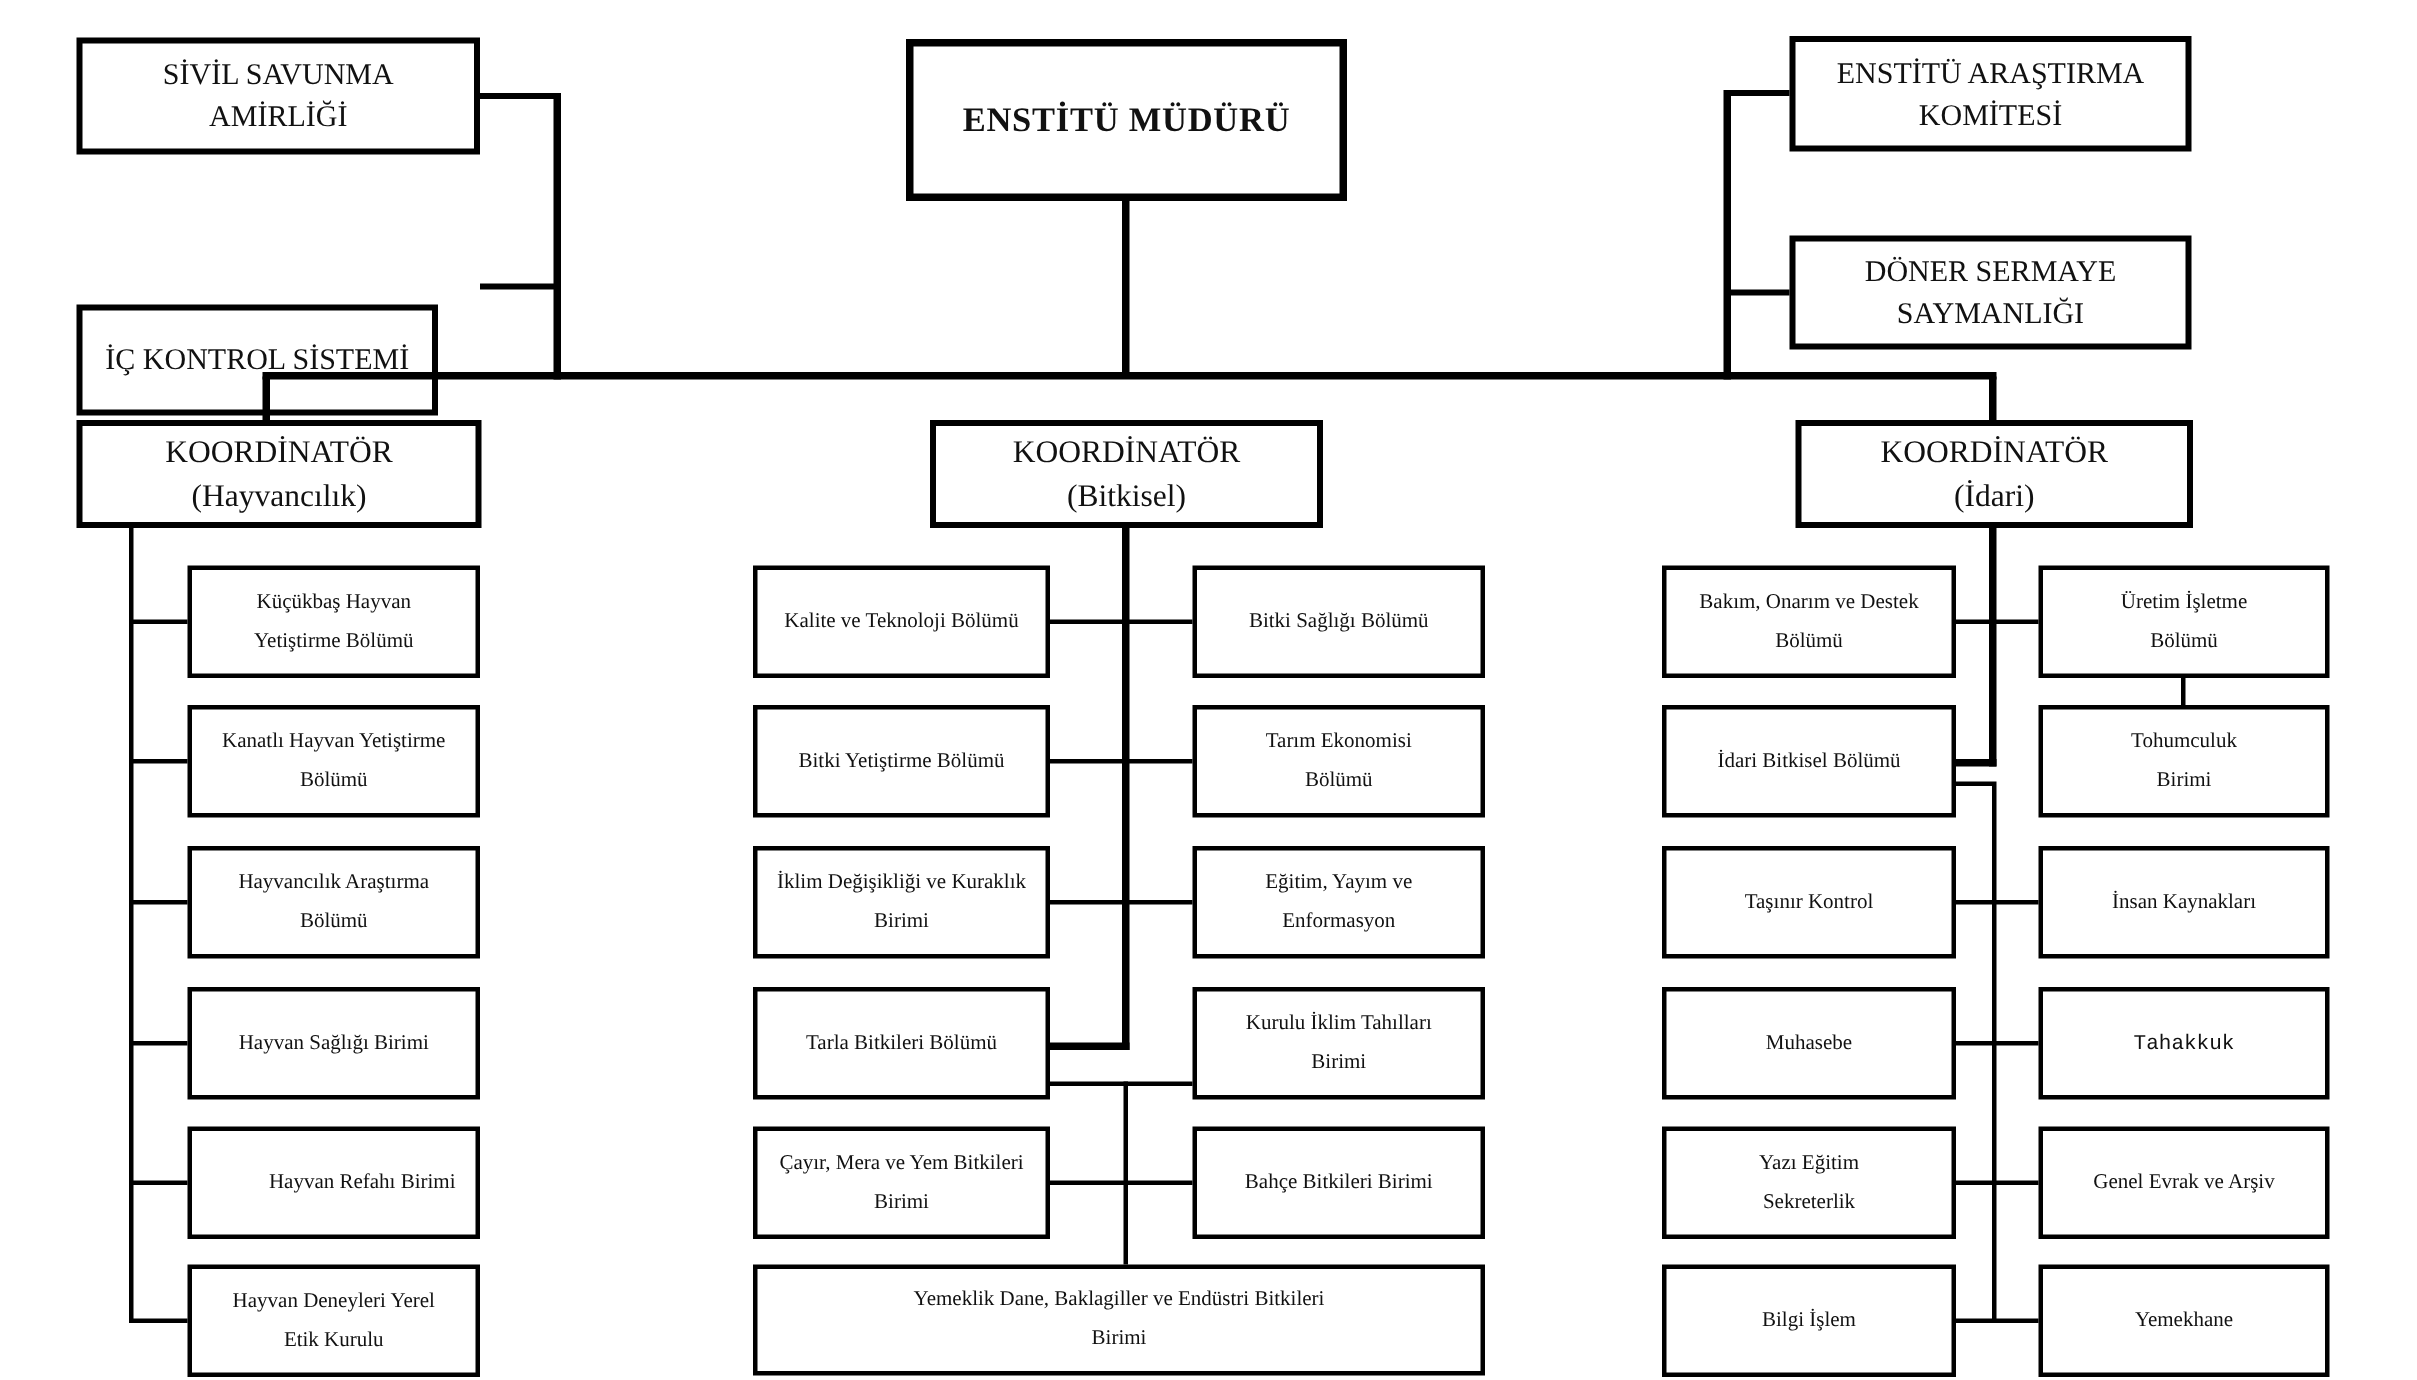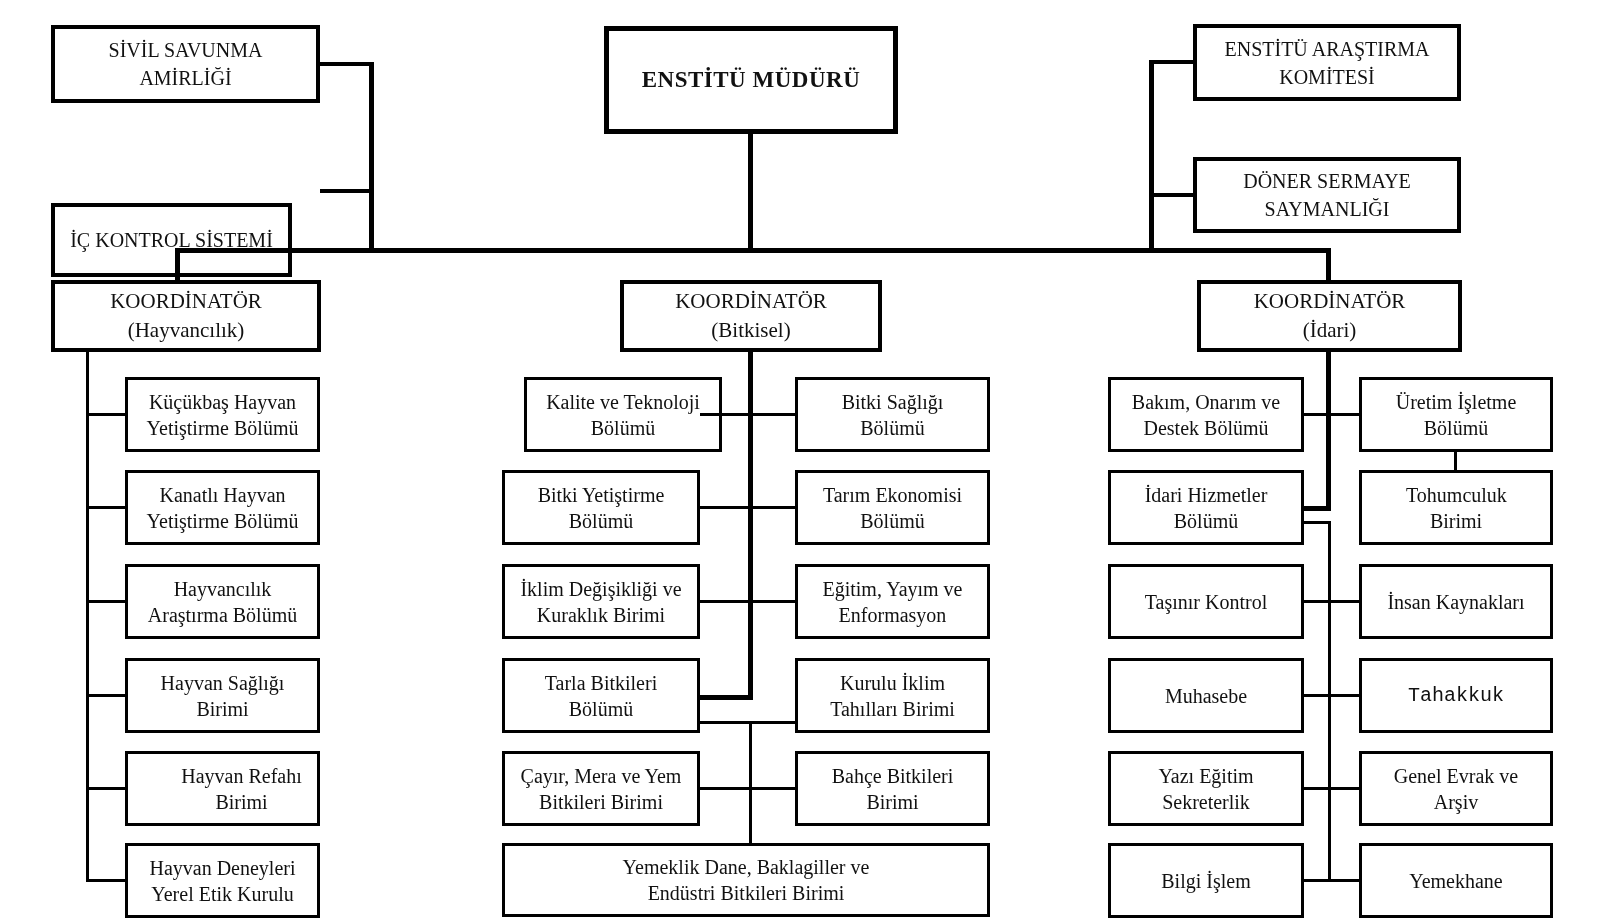--- a/index.html
+++ b/index.html
@@ -4,21 +4,21 @@
 <title>Enstitü Organizasyon Şeması</title>
 <style>
   html, body { margin:0; padding:0; background:#ffffff; }
   .canvas {
     position:relative; width:1611px; height:920px; background:#ffffff;
     font-family:"Liberation Serif", serif; color:#111111; overflow:hidden;
   }
   .node {
     position:absolute; border:3px solid #000000; background:#ffffff;
     display:flex; flex-direction:column; align-items:center; justify-content:center;
-    text-align:center; font-size:20px; line-height:26px; box-sizing:border-box;
+    text-align:center; font-size:14px; line-height:26px; box-sizing:border-box;
   }
   .node .lbl { display:block; }
   .top4 { border-width:4px; font-size:20px; line-height:28px; }
   .coord { border-width:4px; font-size:21px; line-height:29px; }
   .director { border-width:5px; font-weight:bold; font-size:23px; line-height:30px; letter-spacing:0.5px; }
   .line { position:absolute; background:#000000; }
 </style>
 </head>
 <body>
 
@@ -65,21 +65,21 @@
   <div class="node" style="left:125px; top:658px; width:195px; height:75px;">
     <span class="lbl" style="max-width:130px;">Hayvan Sağlığı Birimi</span>
   </div>
   <div class="node" style="left:125px; top:751px; width:195px; height:75px;padding-left:38px;">
     <span class="lbl" style="max-width:130px;">Hayvan Refahı Birimi</span>
   </div>
   <div class="node" style="left:125px; top:843px; width:195px; height:75px;">
     <span class="lbl" style="max-width:155px;">Hayvan Deneyleri Yerel Etik Kurulu</span>
   </div>
 
-  <div class="node" style="left:502px; top:377px; width:198px; height:75px;margin-left:22px;">
+  <div class="node" style="left:502px; top:377px; width:198px; height:75px;">
     <span class="lbl" style="max-width:165px;">Kalite ve Teknoloji Bölümü</span>
   </div>
   <div class="node" style="left:502px; top:470px; width:198px; height:75px;">
     <span class="lbl" style="max-width:140px;">Bitki Yetiştirme Bölümü</span>
   </div>
   <div class="node" style="left:502px; top:564px; width:198px; height:75px;">
     <span class="lbl" style="max-width:170px;">İklim Değişikliği ve Kuraklık Birimi</span>
   </div>
   <div class="node" style="left:502px; top:658px; width:198px; height:75px;">
     <span class="lbl" style="max-width:140px;">Tarla Bitkileri Bölümü</span>
@@ -105,21 +105,21 @@
   </div>
 
   <div class="node" style="left:502px; top:843px; width:488px; height:74px;">
     <span class="lbl" style="max-width:300px;">Yemeklik Dane, Baklagiller ve Endüstri Bitkileri Birimi</span>
   </div>
 
   <div class="node" style="left:1108px; top:377px; width:196px; height:75px;">
     <span class="lbl" style="max-width:160px;">Bakım, Onarım ve Destek Bölümü</span>
   </div>
   <div class="node" style="left:1108px; top:470px; width:196px; height:75px;">
-    <span class="lbl" style="max-width:130px;">İdari Hizmetler Bölümü</span>
+    <span class="lbl" style="max-width:130px;">İdari Bitkisel Bölümü</span>
   </div>
   <div class="node" style="left:1108px; top:564px; width:196px; height:75px;">
     <span class="lbl">Taşınır Kontrol</span>
   </div>
   <div class="node" style="left:1108px; top:658px; width:196px; height:75px;">
     <span class="lbl">Muhasebe</span>
   </div>
   <div class="node" style="left:1108px; top:751px; width:196px; height:75px;">
     <span class="lbl" style="max-width:100px;">Yazı Eğitim Sekreterlik</span>
   </div>

